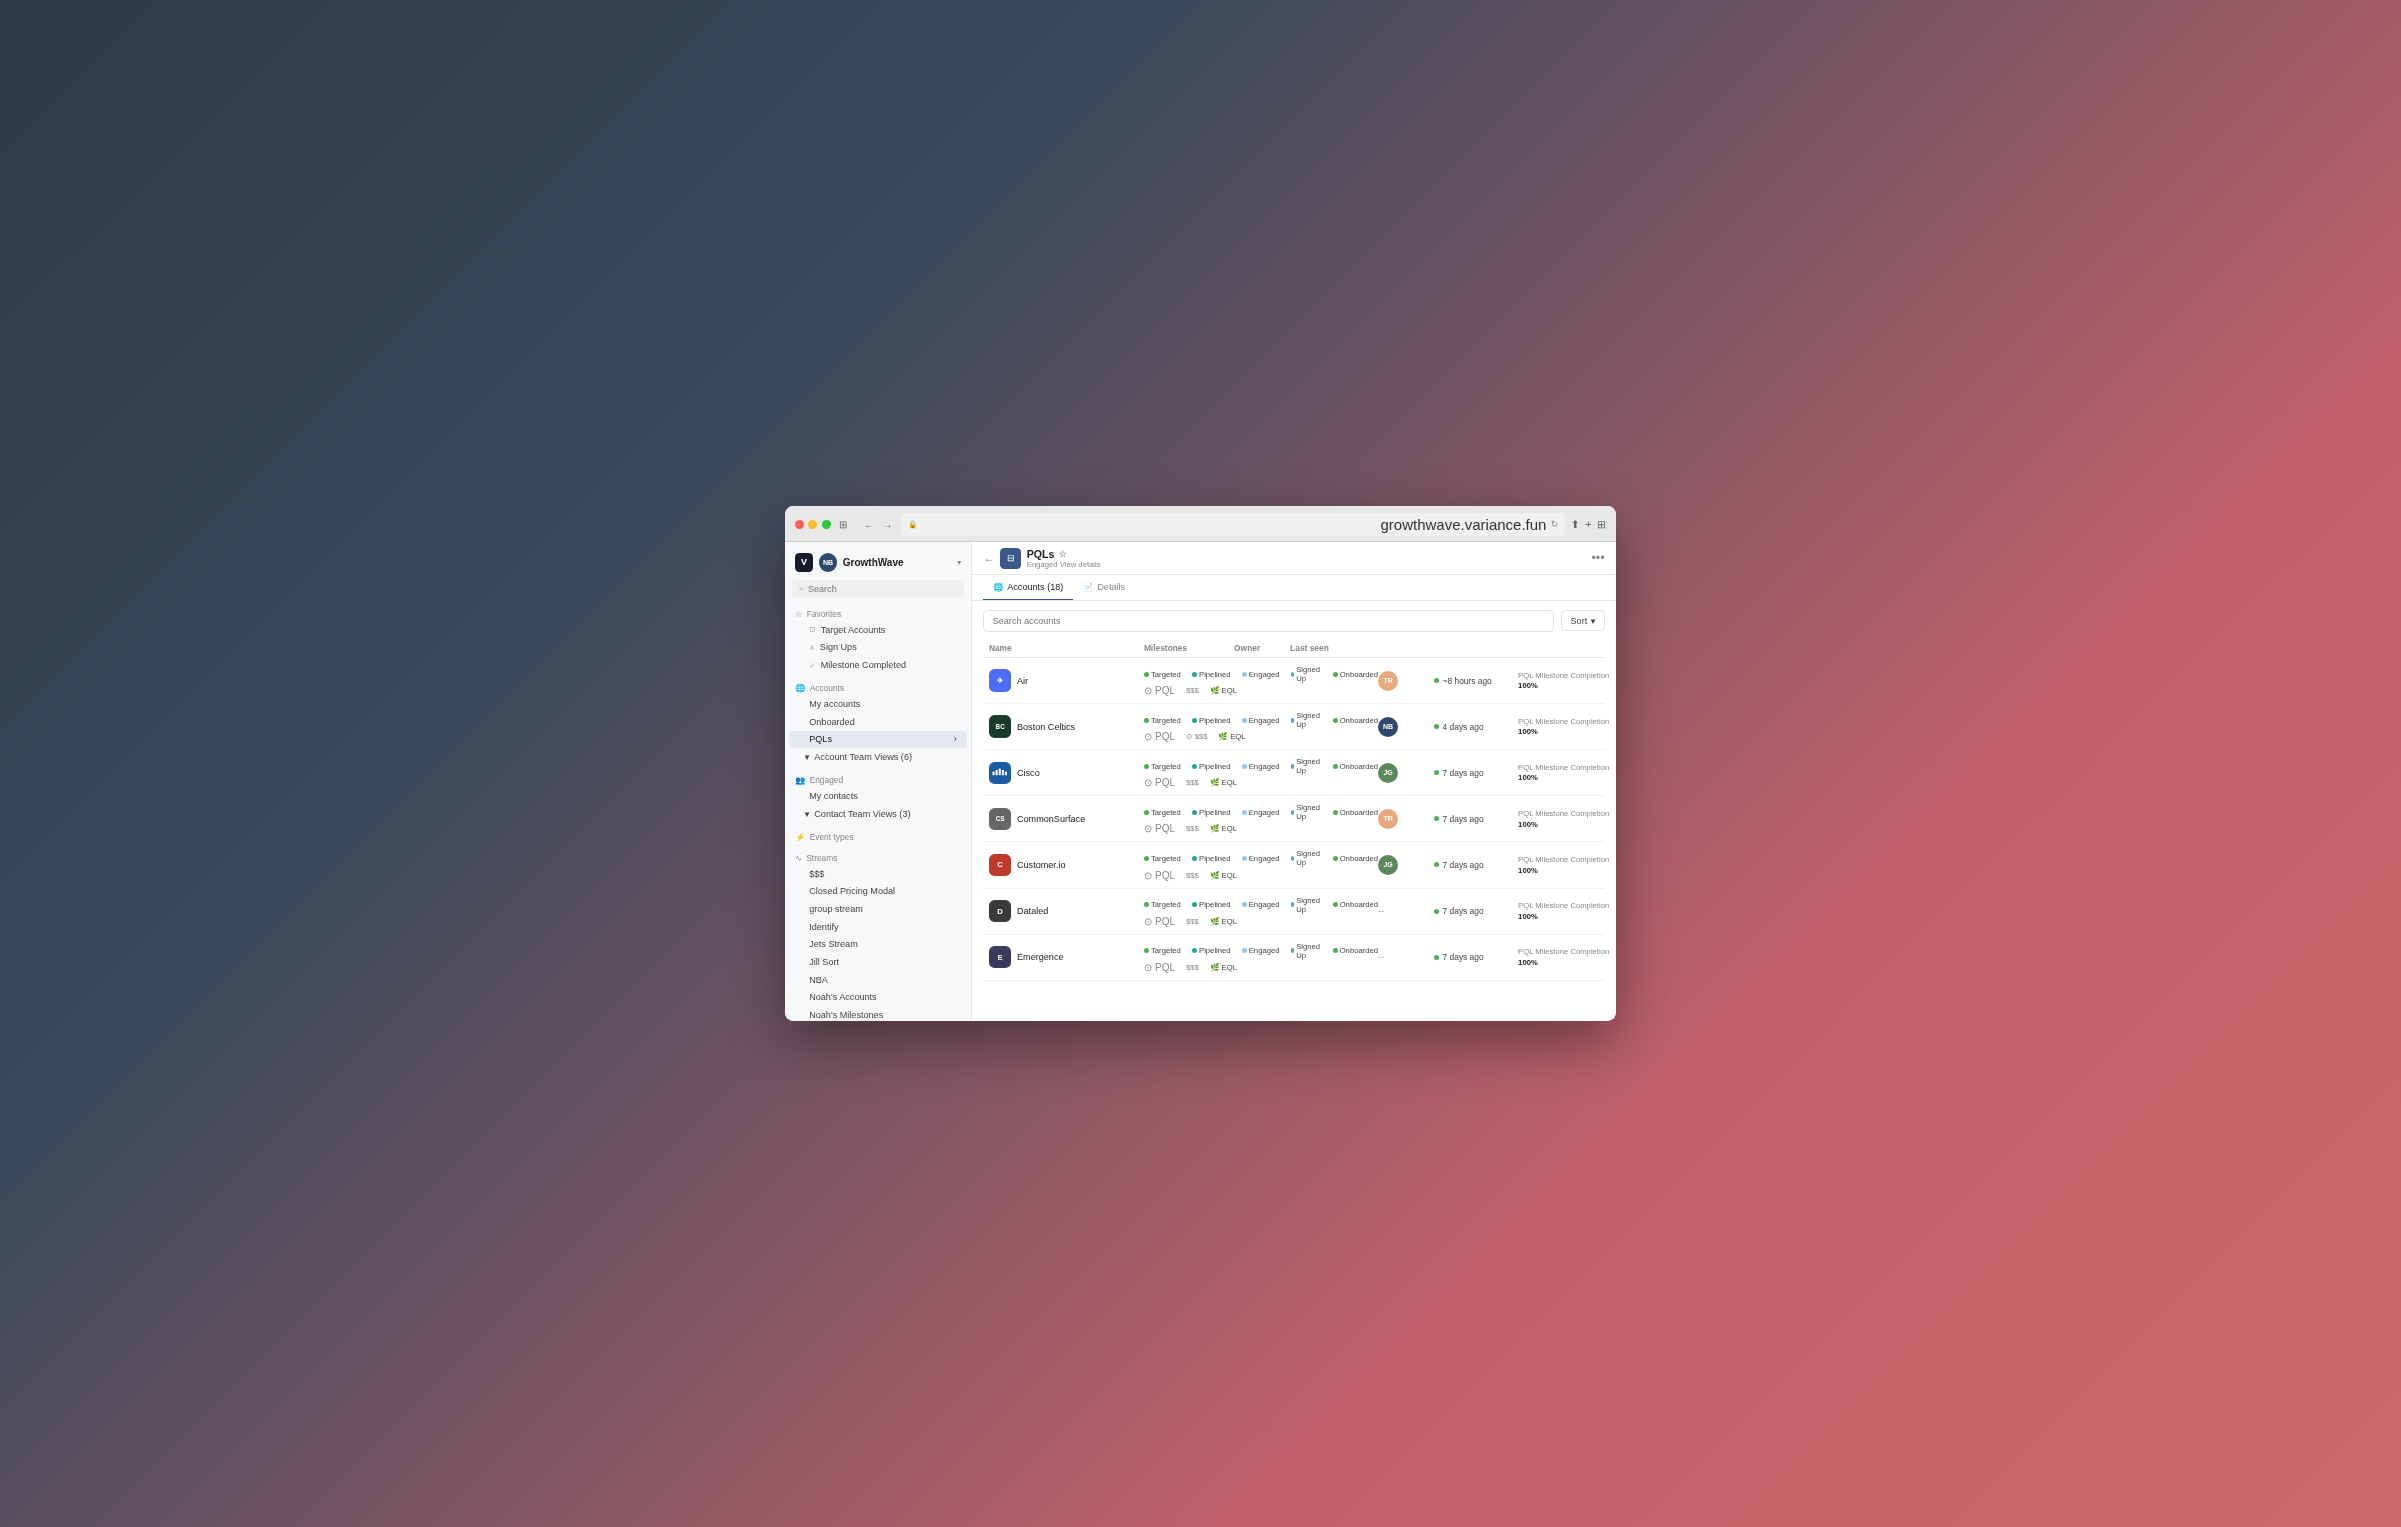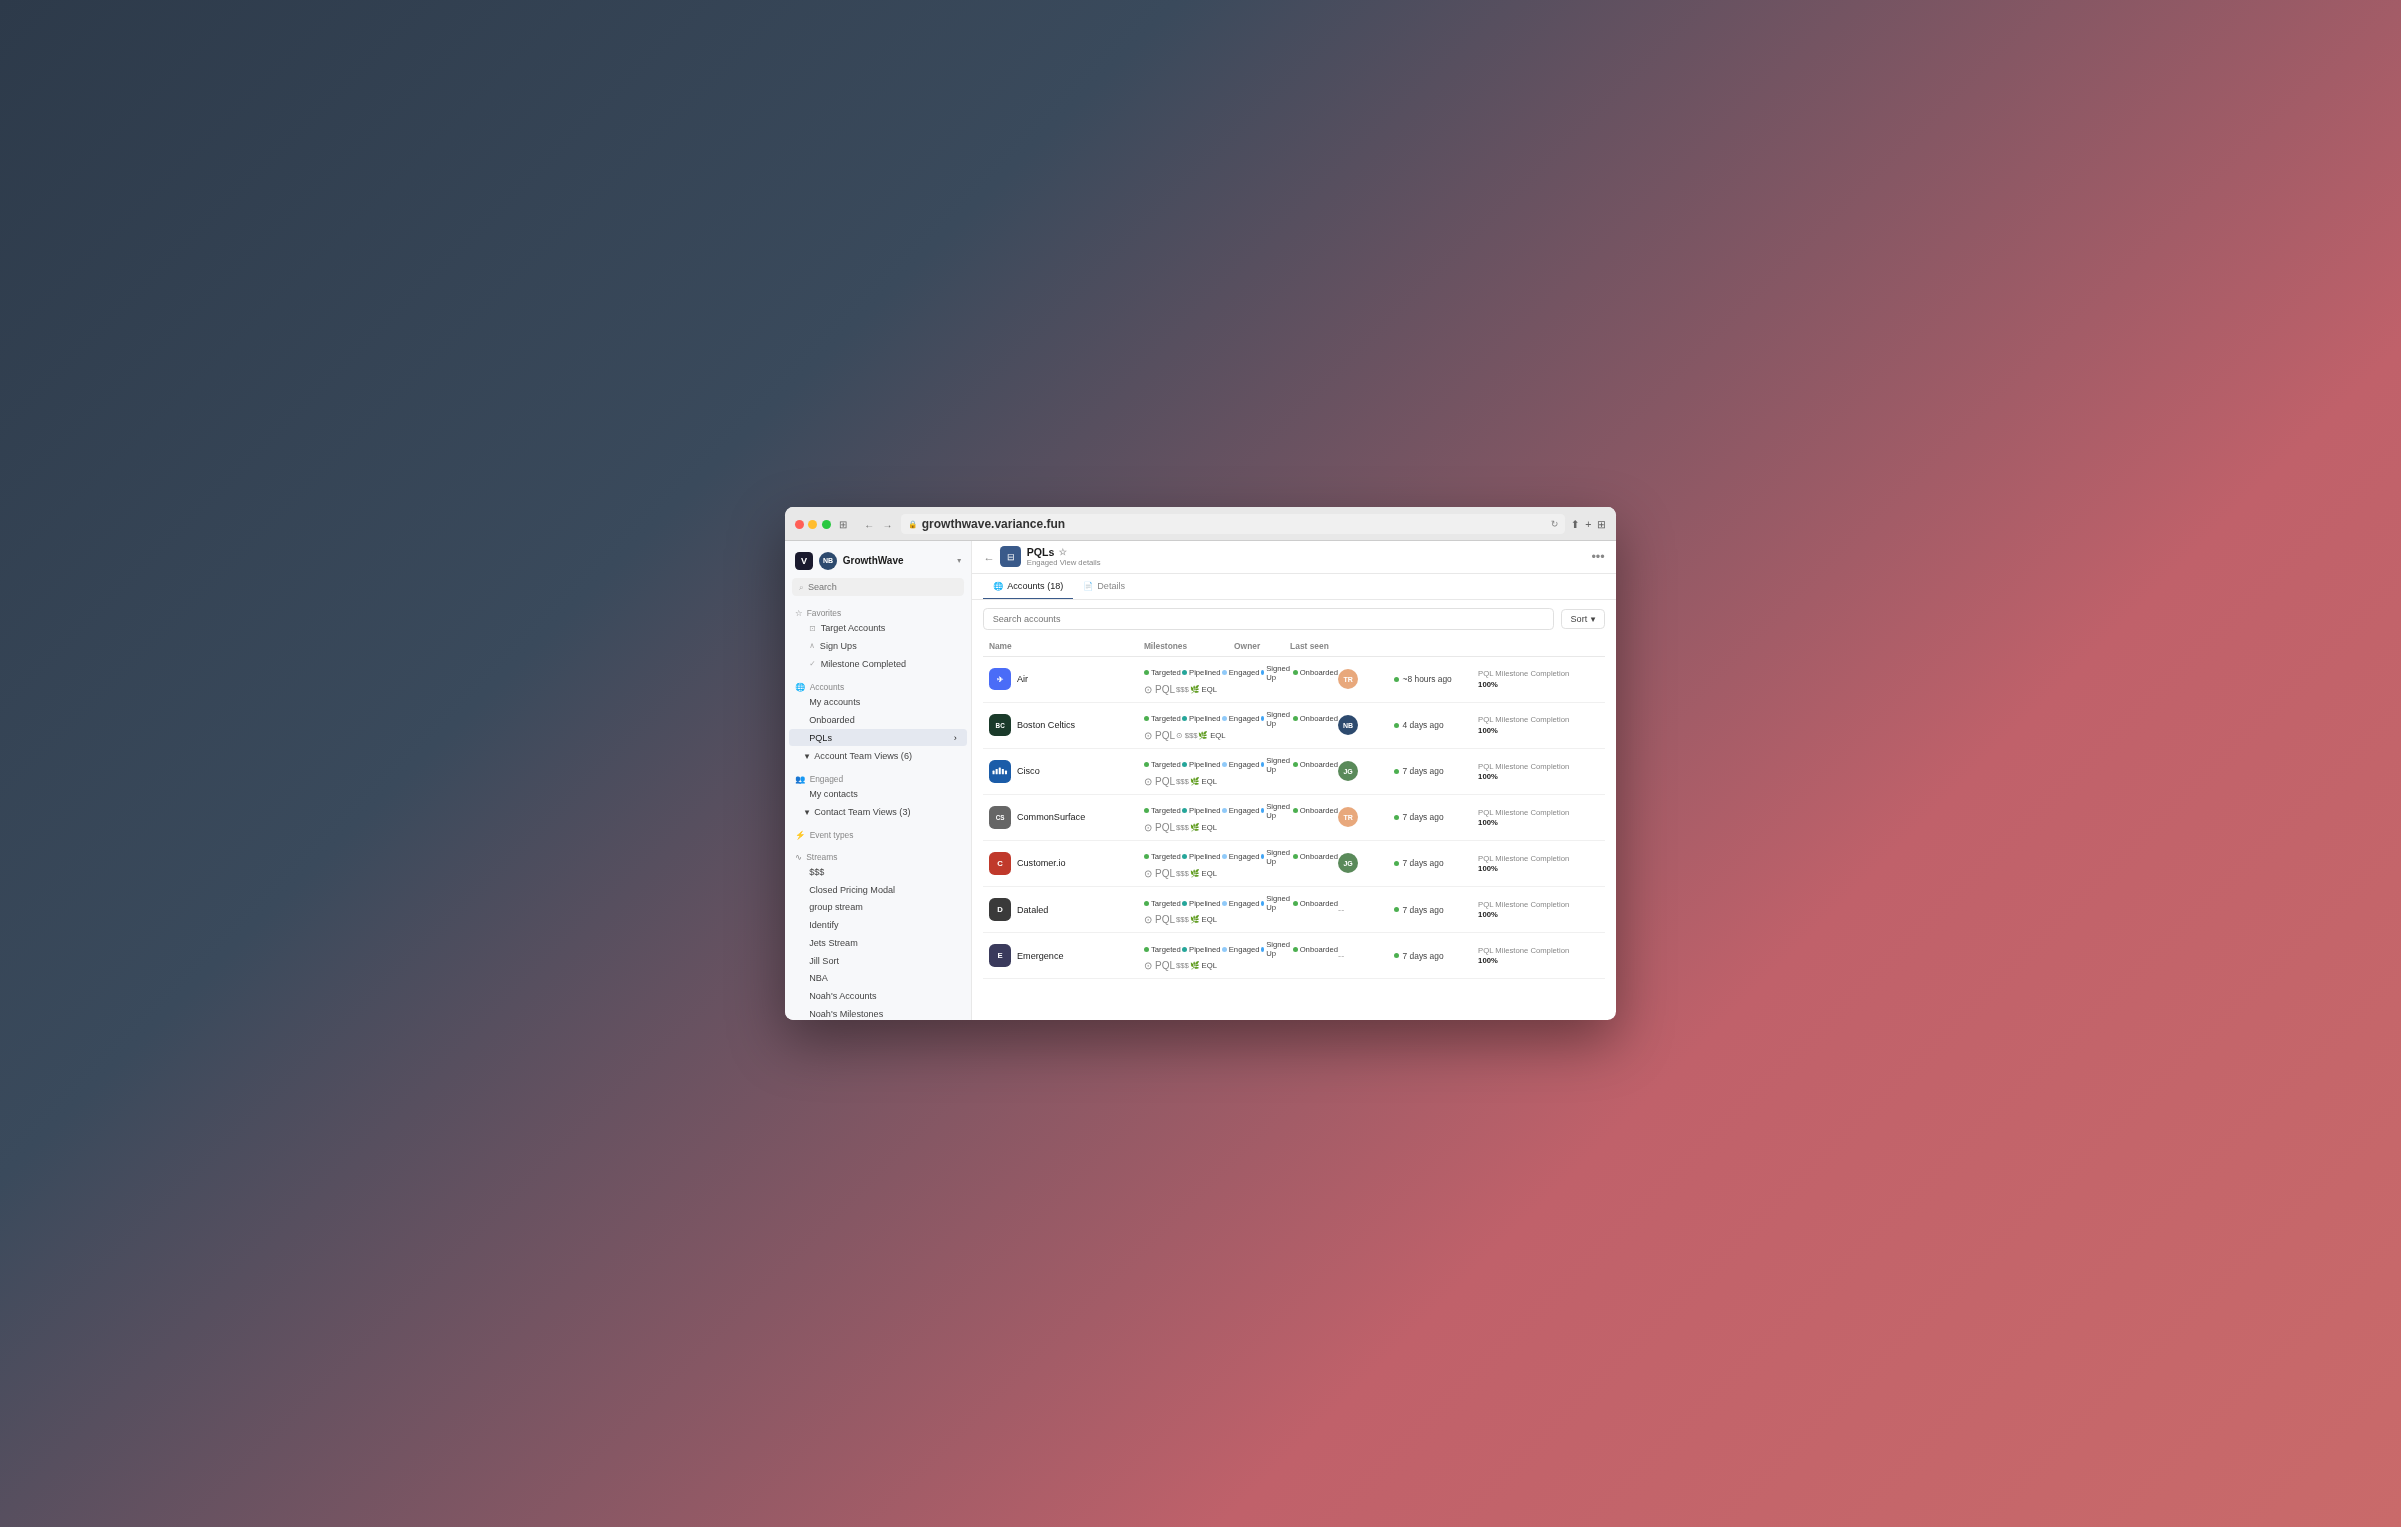--- a/index.html
+++ b/index.html
@@ -62,21 +62,21 @@
     .address-bar-container {
       flex: 1;
       display: flex;
       align-items: center;
       background: #f0f0f0;
       border-radius: 4.2px;
       padding: 2.8px 7px;
       gap: 4.2px;
     }
     .lock-icon { color: #888; font-size: 7.7px; }
-    .address-text { font-size: 12px; color: #333; flex: 1; text-align: left; font-weight: bold; }
+    .address-text { font-size: 15px; color: #333; flex: 1; text-align: right; }
     .reload-btn { background: none; border: none; color: #888; cursor: pointer; font-size: 9.1px; }
     .browser-actions {
       display: flex;
       gap: 5.6px;
       align-items: center;
     }
     .browser-action-btn {
       background: none;
       border: none;
       color: #666;
@@ -394,21 +394,21 @@
     }
     .milestone-info {
       font-size: 7.7px;
       color: #555;
     }
     .milestone-info-label { color: #888; margin-bottom: 1.4px; }
     .milestone-pct { font-weight: 600; color: #1a1a1a; }
     .milestones-row1, .milestones-row2 {
       display: flex;
       align-items: center;
-      gap: 1px;
+      gap: 11px;
     }
     .milestones-stack {
       display: flex;
       flex-direction: column;
       gap: 2.1px;
     }
   </style>
 </head>
 <body>
 

